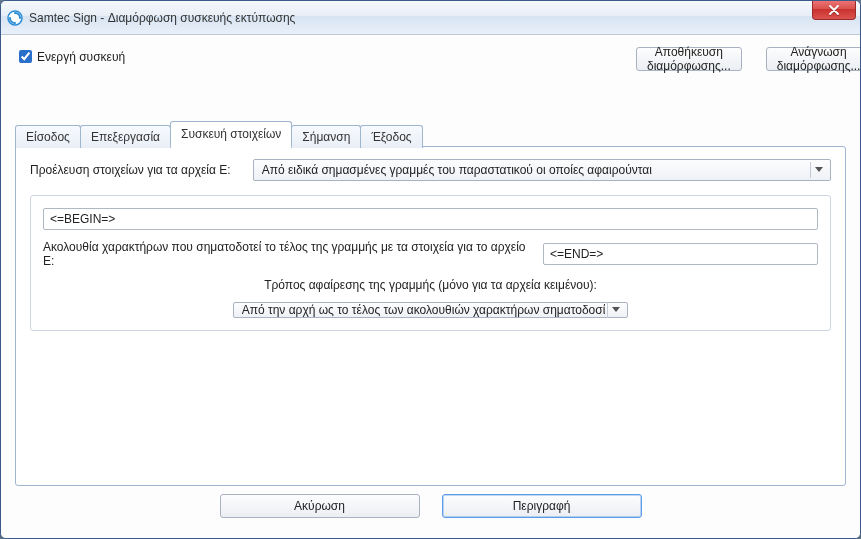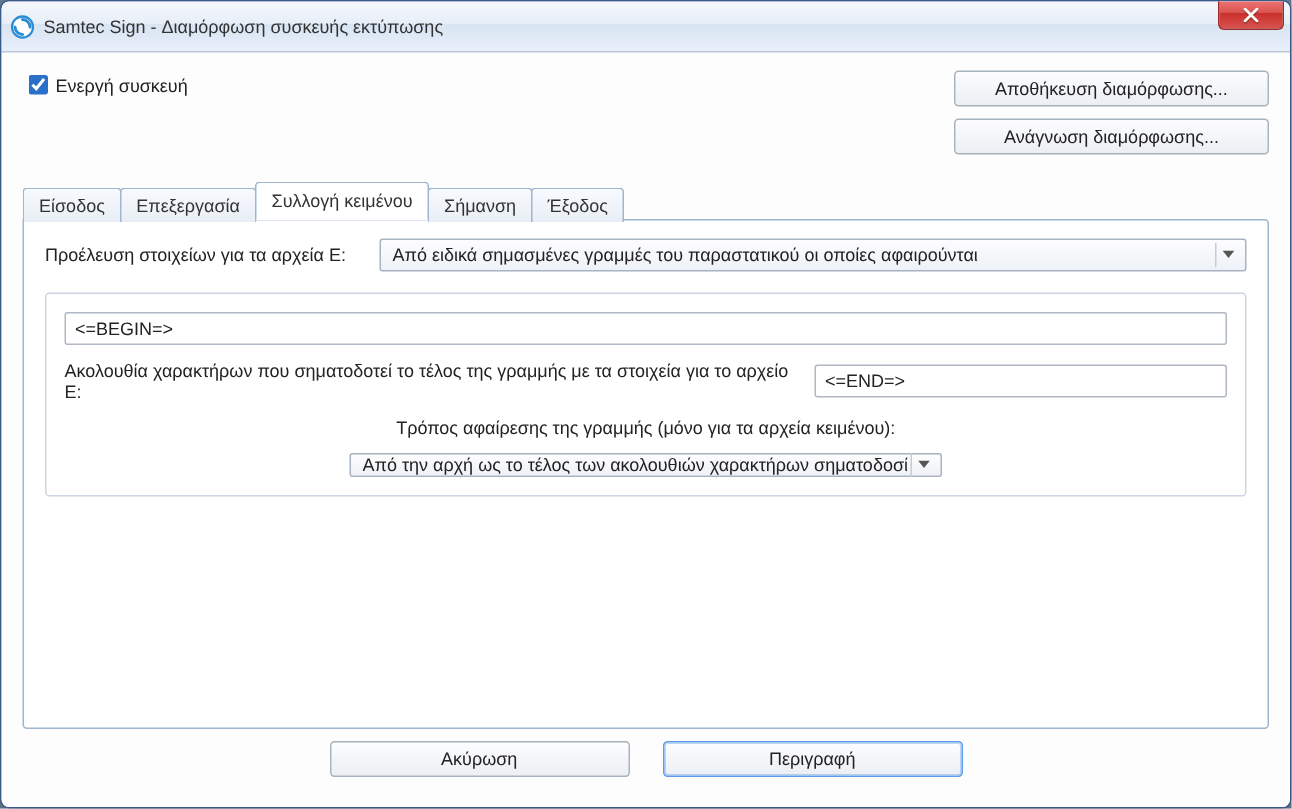--- a/index.html
+++ b/index.html
@@ -41,21 +41,21 @@
   .lbl { color: #222; }
   .desc-label { width: 110px; }
   .text-input {
     height: 22px; border: 1px solid #b0b8c4; border-radius: 2px;
     padding: 2px 6px; background: #fff; color: #222;
   }
   .desc-input { width: 290px; }
   .chk { margin-right: 5px; width: 13px; height: 13px; accent-color: #2a6fc9; }
   .right-buttons {
     position: absolute; top: 0; right: 0; width: 210px;
-    display: flex; flex-direction: column; gap: 8px;
+    display: flex; flex-direction: row; gap: 24px;
   }
   .btn {
     height: 24px; border: 1px solid #a8b2c0; border-radius: 3px;
     background: linear-gradient(to bottom, #fdfdfe, #ebeef3);
     color: #222; cursor: pointer; padding: 0 10px;
     display: flex; align-items: center; justify-content: center;
   }
   .tabstrip {
     display: flex; align-items: flex-end; gap: 0; position: relative; z-index: 2;
     margin-top: 4px;
@@ -128,21 +128,21 @@
       </div>
       <div class="right-buttons">
         <button class="btn">Αποθήκευση διαμόρφωσης...</button>
         <button class="btn">Ανάγνωση διαμόρφωσης...</button>
       </div>
     </div>
 
     <div class="tabstrip">
       <div class="tab">Είσοδος</div>
       <div class="tab">Επεξεργασία</div>
-      <div class="tab active">Συλλογή κειμένου</div>
+      <div class="tab active">Συσκευή στοιχείων</div>
       <div class="tab">Σήμανση</div>
       <div class="tab">Έξοδος</div>
     </div>
 
     <div class="tab-panel">
 
       <div class="combo-row">
         <span class="lbl">Προέλευση στοιχείων για τα αρχεία E:</span>
         <div class="combo combo-wide">
           <span>Από ειδικά σημασμένες γραμμές του παραστατικού οι οποίες αφαιρούνται</span>

